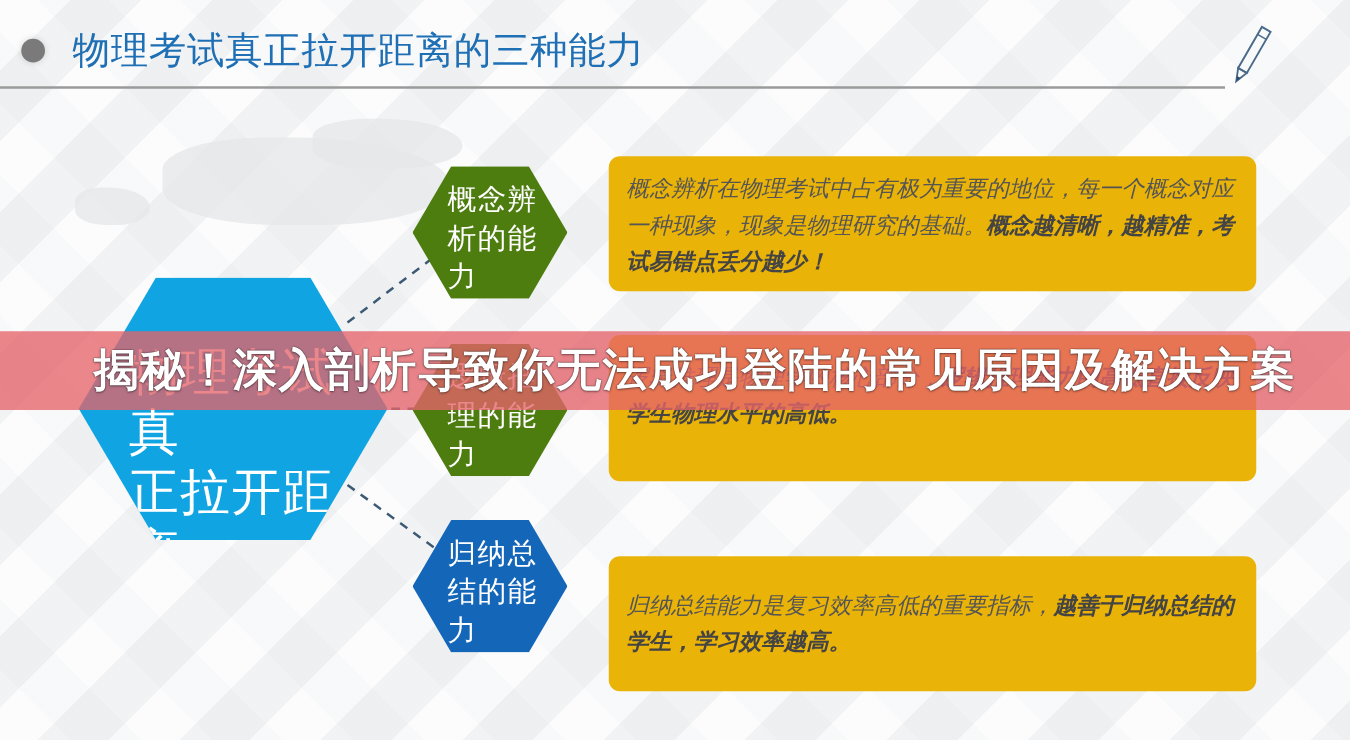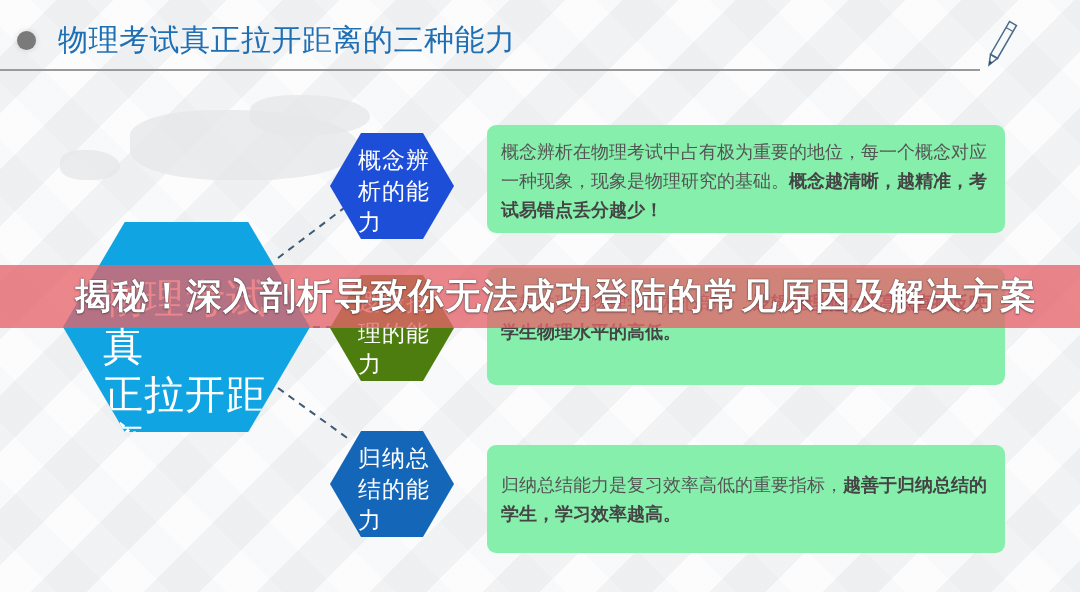--- a/index.html
+++ b/index.html
@@ -47,28 +47,28 @@
     position: absolute; left: 40px; top: 52px; width: 170px;
     font-size: 40px; line-height: 48px; text-align: left; letter-spacing: 1px;
   }
   .hex-sm {
     width: 124px; height: 106px; background: #1592d0;
   }
   .hex-sm .txt {
     position: absolute; left: 28px; top: 12px; width: 80px;
     font-size: 23px; line-height: 31px; letter-spacing: 1px;
   }
-  .hex-1 { left: 330px; top: 133px; background: #1d4ed8; }
+  .hex-1 { left: 330px; top: 133px; background: #4d7c0f; }
   .hex-2 { left: 330px; top: 275px; background: #4d7c0f; }
-  .hex-3 { left: 330px; top: 416px; background: #1466b8; margin-top: 15px; }
+  .hex-3 { left: 330px; top: 416px; background: #1466b8; }
 
   .box {
-    position: absolute; left: 487px; width: 518px; background: #86efac;
+    position: absolute; left: 487px; width: 518px; background: #eab308;
     border-radius: 9px; color: #555555; font-size: 18px; line-height: 29px;
-    box-sizing: border-box; padding: 12px 18px 0 14px;
+    box-sizing: border-box; padding: 12px 18px 0 14px; font-style: italic;
   }
   .box b { font-weight: bold; color: #444; }
   .box-1 { top: 125px; height: 108px; }
   .box-2 { top: 268px; height: 117px; padding-top: 20px; }
   .box-3 { top: 420px; height: 108px; padding-top: 25px; margin-top: 25px; }
 
   .dash { position: absolute; left: 0; top: 0; width: 1080px; height: 592px; pointer-events: none; }
 
   .banner {
     position: absolute; left: 0; top: 265px; width: 1080px; height: 63px;

